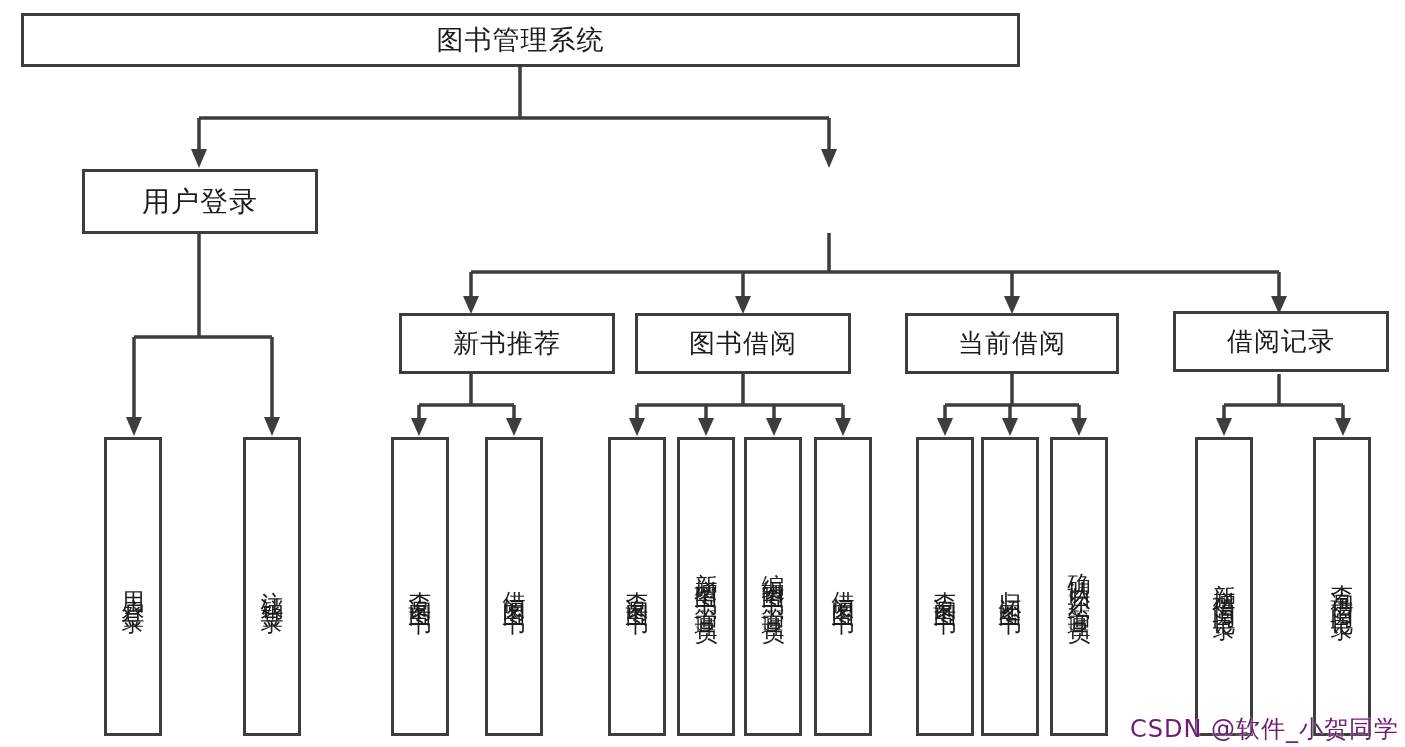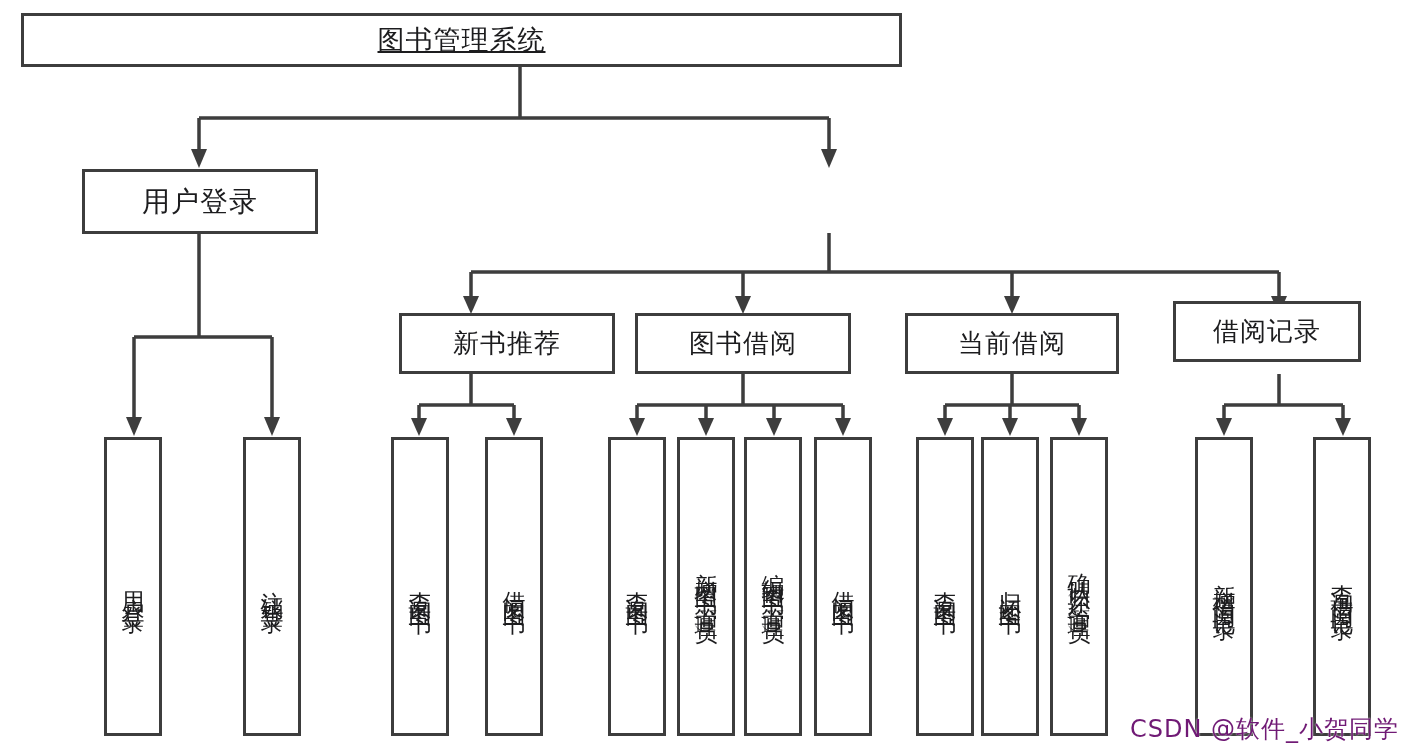--- a/index.html
+++ b/index.html
@@ -104,28 +104,28 @@
       <polygon points="766,418 782,418 774,436"></polygon>
       <polygon points="835,418 851,418 843,436"></polygon>
       <polygon points="937,418 953,418 945,436"></polygon>
       <polygon points="1002,418 1018,418 1010,436"></polygon>
       <polygon points="1071,418 1087,418 1079,436"></polygon>
       <polygon points="1216,418 1232,418 1224,436"></polygon>
       <polygon points="1335,418 1351,418 1343,436"></polygon>
     </g>
   </svg>
 
-  <div class="hbox root-box" style="left:21px; top:13px; width:881px; height:54px;text-decoration:underline;">图书管理系统</div>
+  <div class="hbox root-box" style="left:21px; top:13px; width:999px; height:54px;">图书管理系统</div>
 
   <div class="hbox level2-box" style="left:82px; top:169px; width:236px; height:65px;">用户登录</div>
 
   <div class="hbox level3-box" style="left:363px; top:313px; width:216px; height:61px;margin-left:36px;">新书推荐</div>
   <div class="hbox level3-box" style="left:635px; top:313px; width:216px; height:61px;">图书借阅</div>
   <div class="hbox level3-box" style="left:905px; top:313px; width:214px; height:61px;">当前借阅</div>
-  <div class="hbox level3-box" style="left:1173px; top:301px; width:188px; height:61px;">借阅记录</div>
+  <div class="hbox level3-box" style="left:1173px; top:311px; width:216px; height:61px;">借阅记录</div>
 
   <div class="vbox" style="left:104px;">用户登录</div>
   <div class="vbox" style="left:243px;">注销登录</div>
 
   <div class="vbox" style="left:391px;">查询图书</div>
   <div class="vbox" style="left:485px;">借阅图书</div>
 
   <div class="vbox" style="left:608px;">查询图书</div>
   <div class="vbox" style="left:677px;">新增图书（管理员）</div>
   <div class="vbox" style="left:744px;">编辑图书（管理员）</div>

